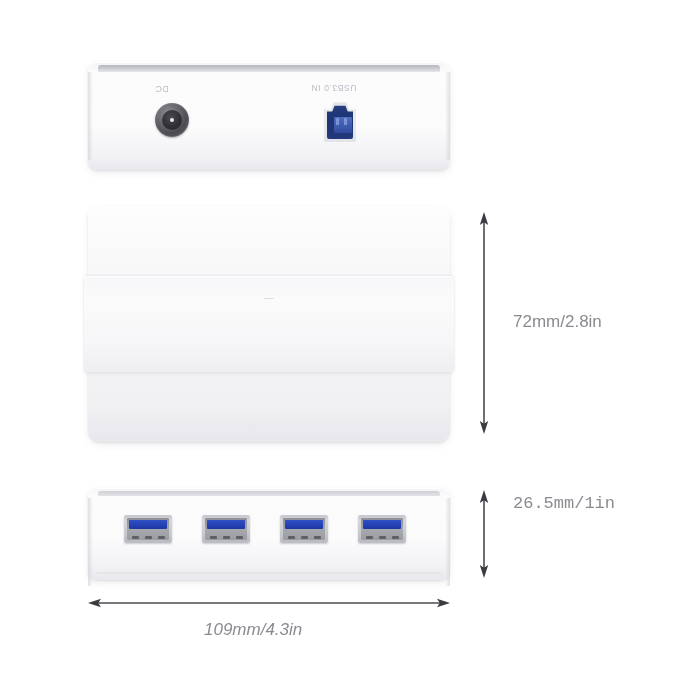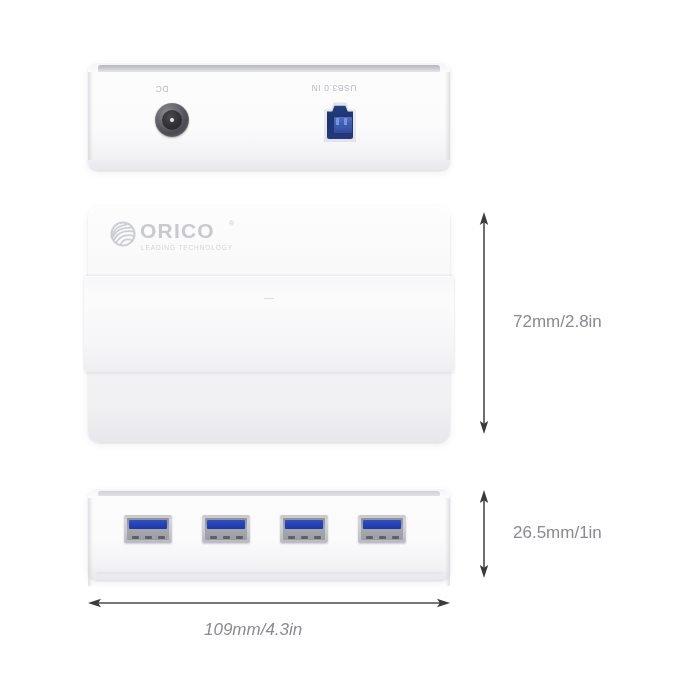--- a/index.html
+++ b/index.html
@@ -318,21 +318,21 @@
   .dim-label {
     position: absolute;
     font-size: 17px;
     color: #8a8b91;
     white-space: nowrap;
     font-family: "Liberation Sans", sans-serif;
   }
   #dim-height-arrow { left: 477px; top: 212px; height: 222px; }
   #dim-height-label { left: 513px; top: 312px; }
   #dim-depth-arrow  { left: 477px; top: 490px; height: 88px; }
-  #dim-depth-label  { left: 513px; top: 523px; }
+  #dim-depth-label  { left: 513px; top: 494px; font-family: Liberation Mono, monospace; }
   #dim-width-arrow  { left: 88px;  top: 596px; width: 362px; }
   #dim-width-label  { left: 204px; top: 620px; font-style: italic; }
 </style>
 </head>
 <body>
 
 <div id="page">
 
   <div class="shell" id="rear-panel">
     <div id="rear-lip"></div>
@@ -356,35 +356,20 @@
       <div class="usb-b-contact" style="left:17px"></div>
       <div id="usb-b-tongue-bot"></div>
     </div>
   </div>
 
   <div class="shell" id="main-body">
     <div id="body-band"></div>
     <div id="body-band-notch"></div>
   </div>
 
-  <div id="orico-logo">
-    <div id="logo-mark">
-      <svg width="26" height="26" viewBox="0 0 26 26" aria-hidden="true">
-        <circle cx="13" cy="13" r="11.5" fill="none" stroke="#cdced3" stroke-width="2.1"></circle>
-        <path d="M16.5 3.6 C9 4.6 4.2 8.4 3.0 13.2" fill="none" stroke="#cdced3" stroke-width="1.7" stroke-linecap="round"></path>
-        <path d="M21.6 6.6 C12.6 6.2 6.0 9.4 3.2 15.4" fill="none" stroke="#cdced3" stroke-width="1.7" stroke-linecap="round"></path>
-        <path d="M23.8 10.6 C15.2 9.0 7.6 11.6 4.3 18.4" fill="none" stroke="#cdced3" stroke-width="1.7" stroke-linecap="round"></path>
-        <path d="M24.4 15.2 C17.0 12.8 10.0 14.8 6.6 21.2" fill="none" stroke="#cdced3" stroke-width="1.7" stroke-linecap="round"></path>
-        <path d="M22.6 19.6 C17.6 17.4 13.0 18.6 10.4 23.4" fill="none" stroke="#cdced3" stroke-width="1.6" stroke-linecap="round"></path>
-      </svg>
-    </div>
-    <div id="logo-wordmark">ORICO</div>
-    <div id="logo-reg">®</div>
-    <div id="logo-tagline">LEADING TECHNOLOGY</div>
-  </div>
 
   <div class="shell" id="front-panel">
     <div id="front-lip"></div>
     <div class="seam-l"></div>
     <div class="seam-r"></div>
     <div id="front-bottom-edge"></div>
 
     <div class="usb-a-port" style="left:36px">
       <div class="usb-a-cavity">
         <div class="usb-a-tongue"></div>

